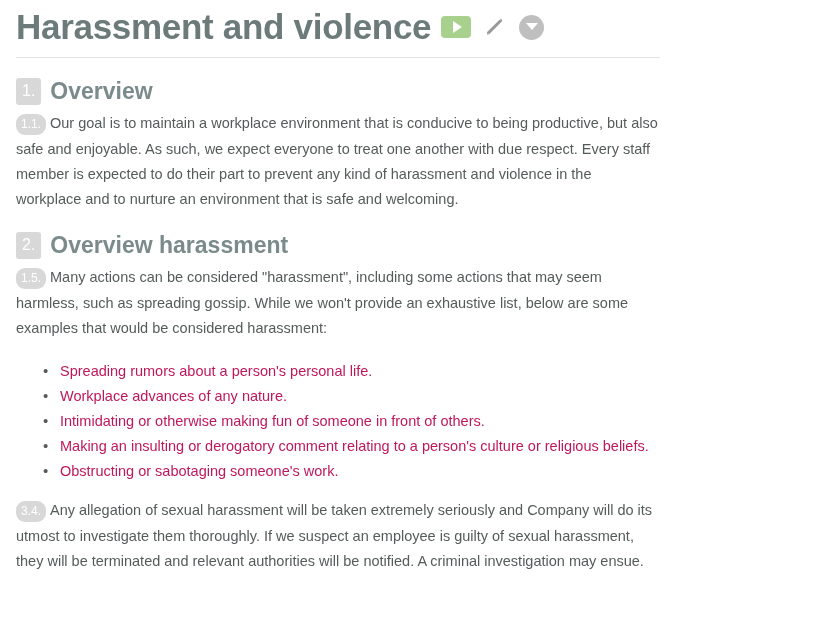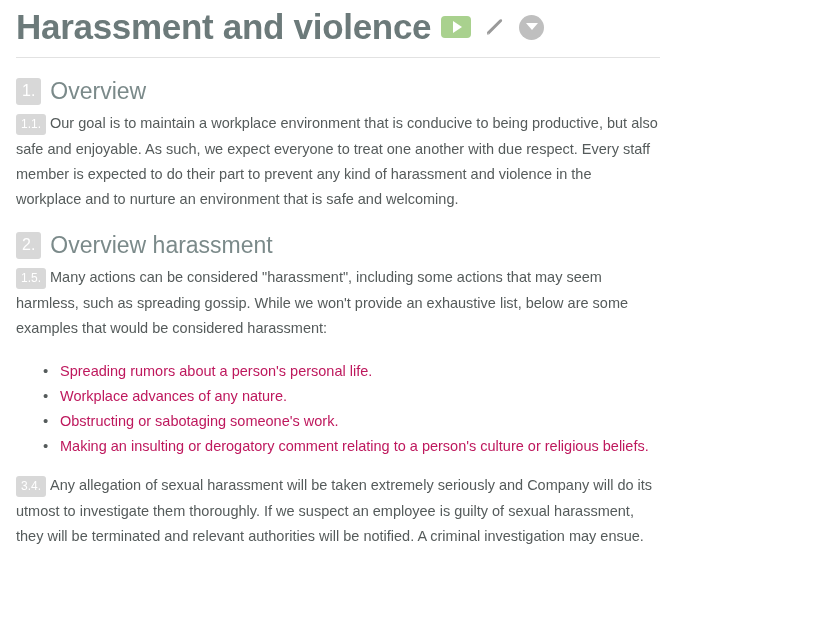--- a/index.html
+++ b/index.html
@@ -91,37 +91,37 @@
     font-size: 16px;
     line-height: 1;
     padding: 5px 6px 6px 6px;
     border-radius: 3px;
     font-weight: normal;
     flex: none;
   }
   .h1-text {
     font-size: 23px;
     color: #7b8a8a;
-    font-weight: normal;
+    font-weight: bold;
   }
 
   
   .para {
     font-size: 14.5px;
     line-height: 25px;
     color: #555b5b;
     margin: 6px 0 0 0;
     text-align: left;
   }
   .para .sub-badge {
     background: #d8d8d8;
     color: #ffffff;
     font-size: 12px;
     padding: 3px 5px 4px 5px;
-    border-radius: 3px;
+    border-radius: 9px;
     margin-right: 4px;
     white-space: nowrap;
   }
   
   ul.bullets {
     margin: 18px 0 14px 0;
     padding-left: 44px;
     list-style: none;
   }
   ul.bullets li {
@@ -178,21 +178,22 @@
     <span class="h1-text">Overview harassment</span>
   </div>
 
   <p class="para">
     <span class="sub-badge">1.5.</span><span>Many actions can be considered "harassment", including some actions that may seem harmless, such as spreading gossip. While we won't provide an exhaustive list, below are some examples that would be considered harassment:</span>
   </p>
 
   <ul class="bullets">
     <li>Spreading rumors about a person's personal life.</li>
     <li>Workplace advances of any nature.</li>
+    <li>Intimidating or otherwise making fun of someone in front of others.</li>
+    <li>Making an insulting or derogatory comment relating to a person's culture or religious beliefs.</li>
     <li>Obstructing or sabotaging someone's work.</li>
-    <li>Making an insulting or derogatory comment relating to a person's culture or religious beliefs.</li>
   </ul>
 
   <p class="para">
     <span class="sub-badge">3.4.</span><span>Any allegation of sexual harassment will be taken extremely seriously and Company will do its utmost to investigate them thoroughly. If we suspect an employee is guilty of sexual harassment, they will be terminated and relevant authorities will be notified. A criminal investigation may ensue.</span>
   </p>
 
 </div>
 
 </body></html>

